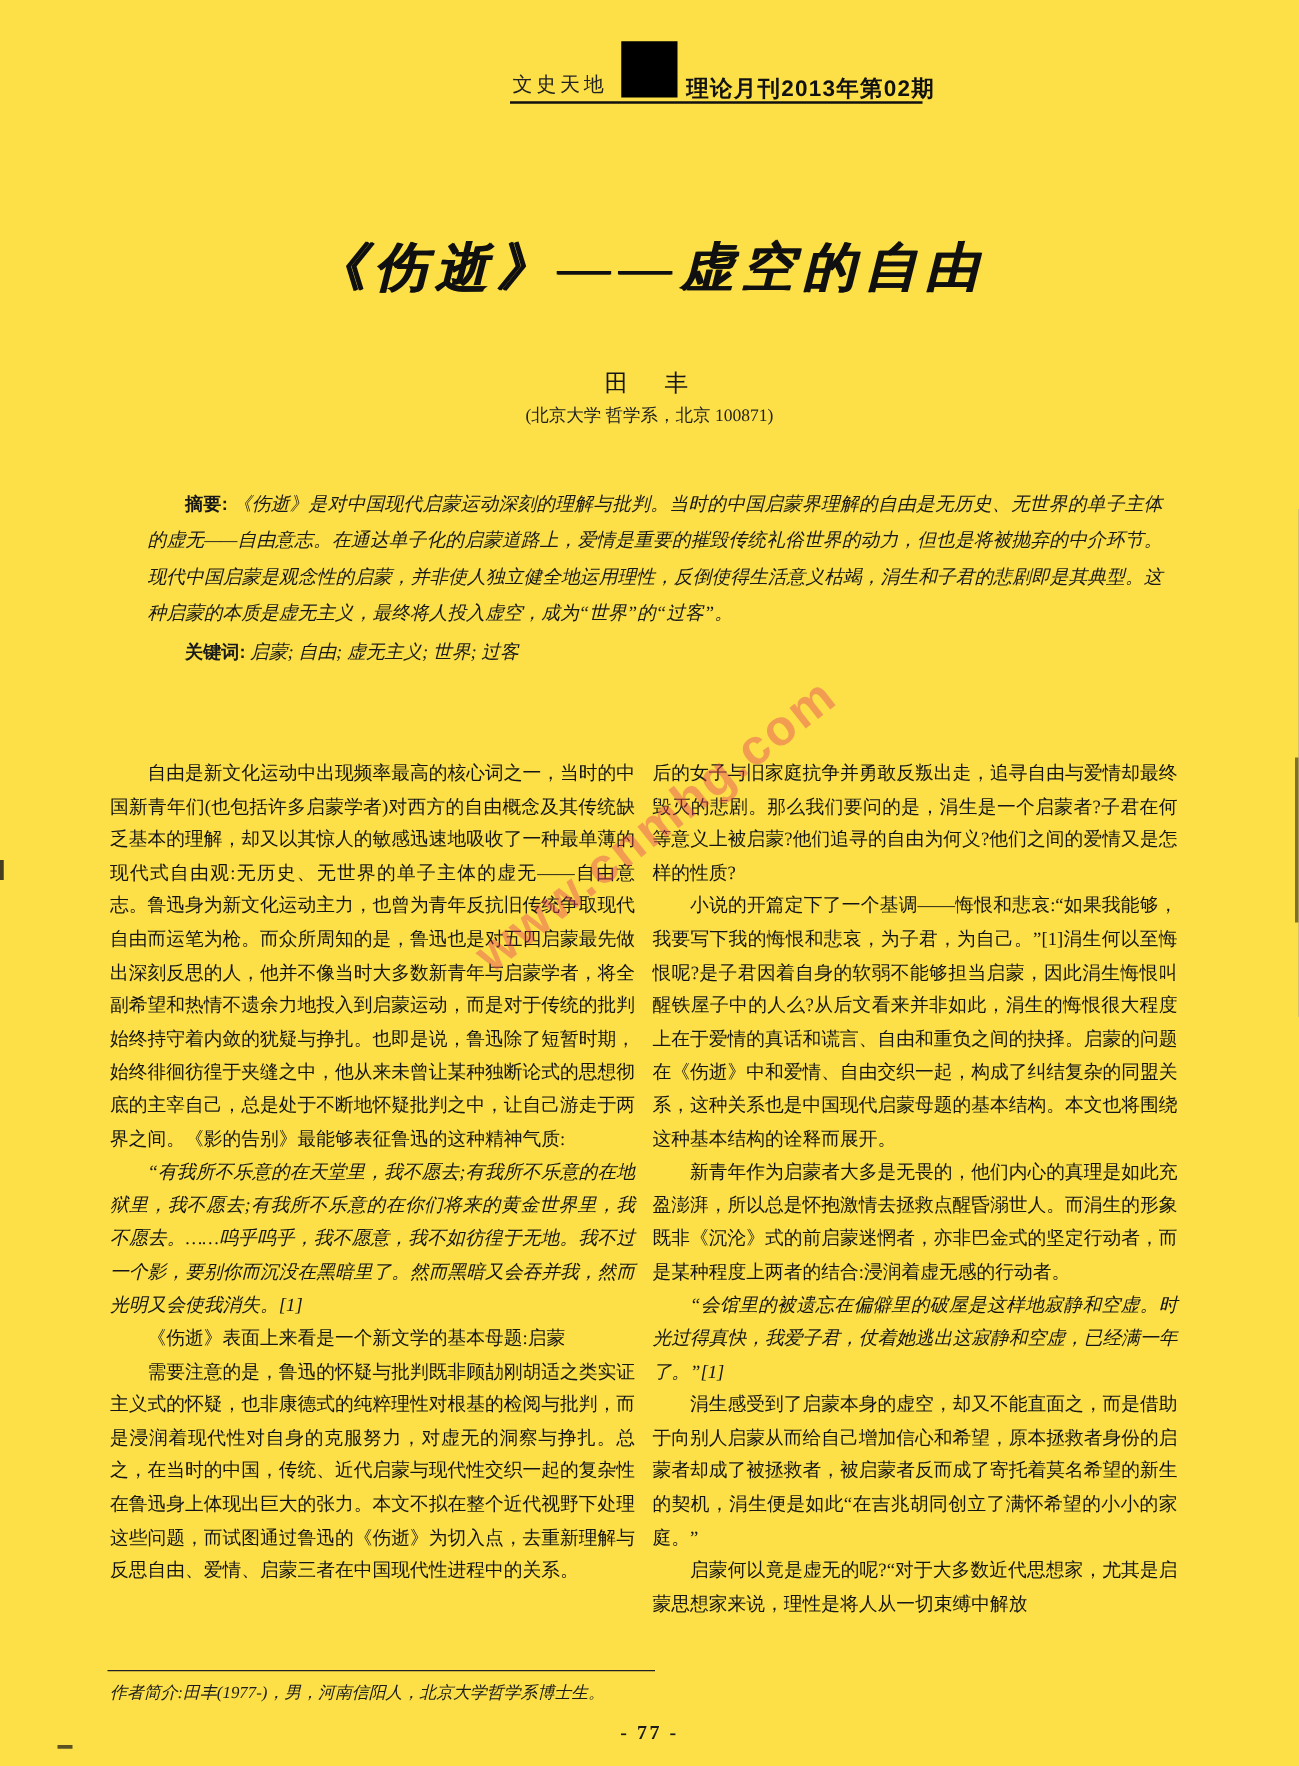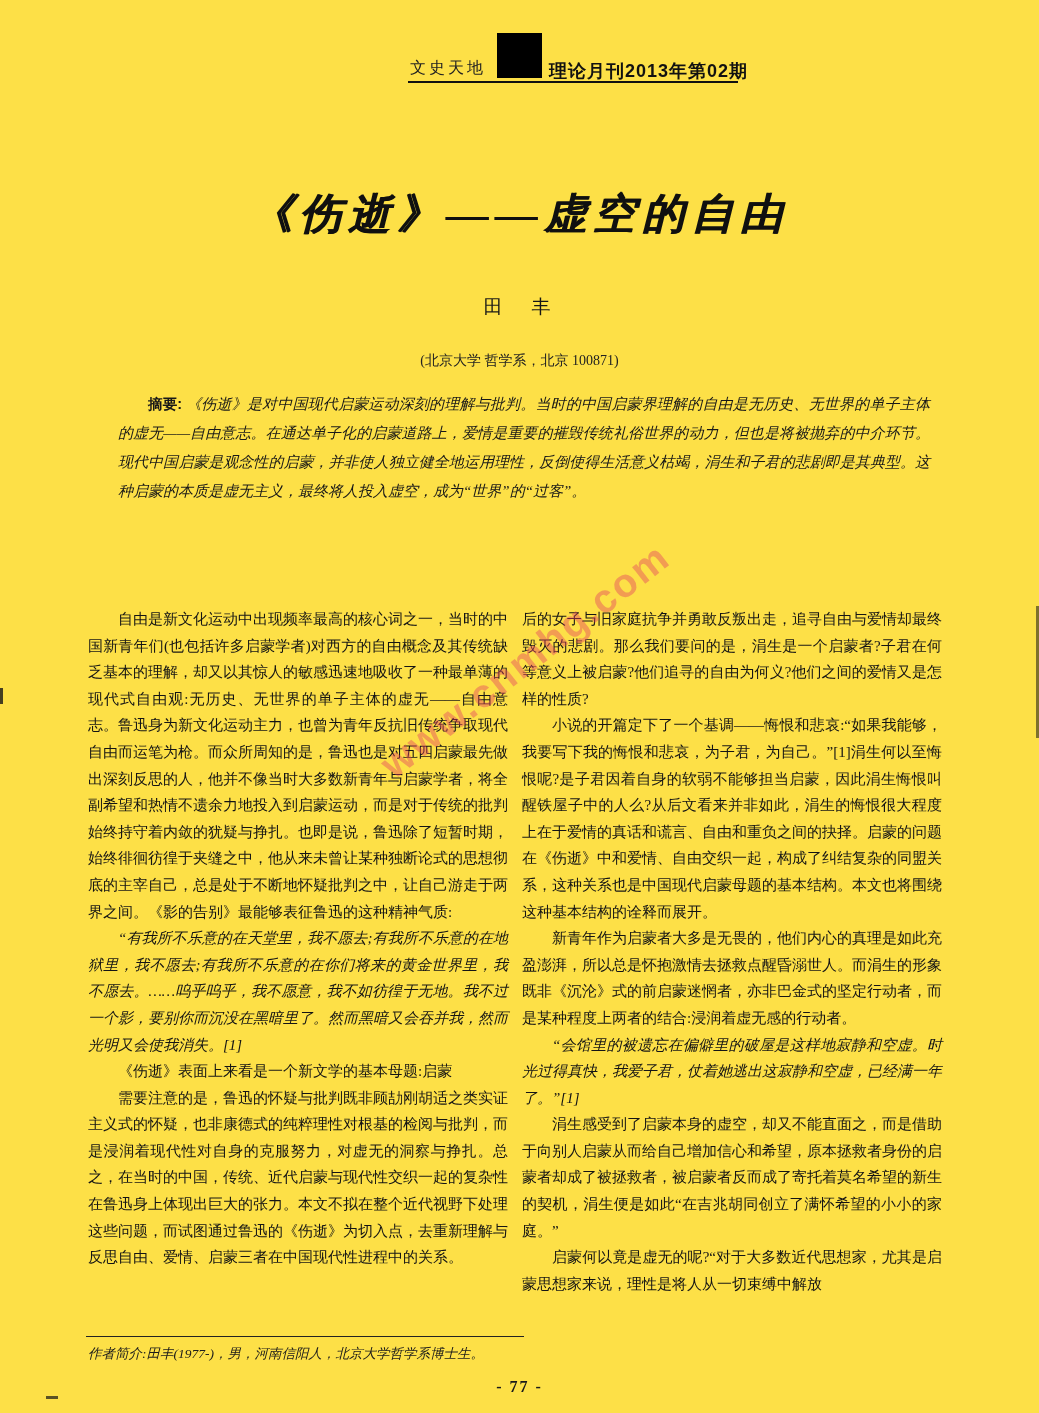--- a/index.html
+++ b/index.html
@@ -38,21 +38,21 @@
     font-size:42px;font-weight:bold;font-style:italic;
     letter-spacing:7px;color:#101010;
     text-shadow:1px 0 0 #101010;
   }
   .author{
     position:absolute;left:0;top:294px;width:100%;
     text-align:center;font-size:19px;letter-spacing:5px;color:#161616;
   }
   .affiliation{
     position:absolute;left:0;top:324px;width:100%;
-    text-align:center;font-size:14px;color:#222;margin-top:28px;
+    text-align:center;font-size:14px;color:#222;
   }
   
   .front{
     position:absolute;left:118px;top:390px;width:812px;
   }
   .abstract-p{
     margin:0;text-indent:2em;text-align:justify;
     font-size:15px;line-height:29px;font-style:italic;color:#181818;
   }
   .front .lbl{
@@ -123,20 +123,24 @@
 
   <div class="title">《伤逝》——虚空的自由</div>
   <div class="author">田　丰</div>
   <div class="affiliation">(北京大学 哲学系，北京 100871)</div>
 
   <div class="front">
     <p class="abstract-p">
       <span class="lbl">摘要:</span>
       <span>《伤逝》是对中国现代启蒙运动深刻的理解与批判。当时的中国启蒙界理解的自由是无历史、无世界的单子主体的虚无——自由意志。在通达单子化的启蒙道路上，爱情是重要的摧毁传统礼俗世界的动力，但也是将被抛弃的中介环节。现代中国启蒙是观念性的启蒙，并非使人独立健全地运用理性，反倒使得生活意义枯竭，涓生和子君的悲剧即是其典型。这种启蒙的本质是虚无主义，最终将人投入虚空，成为“世界”的“过客”。</span>
     </p>
+    <p class="keywords-p">
+      <span class="lbl">关键词:</span>
+      <span>启蒙; 自由; 虚无主义; 世界; 过客</span>
+    </p>
   </div>
 
   <div class="body-columns">
     <div class="col">
       <p class="para">自由是新文化运动中出现频率最高的核心词之一，当时的中国新青年们(也包括许多启蒙学者)对西方的自由概念及其传统缺乏基本的理解，却又以其惊人的敏感迅速地吸收了一种最单薄的现代式自由观:无历史、无世界的单子主体的虚无——自由意志。鲁迅身为新文化运动主力，也曾为青年反抗旧传统争取现代自由而运笔为枪。而众所周知的是，鲁迅也是对五四启蒙最先做出深刻反思的人，他并不像当时大多数新青年与启蒙学者，将全副希望和热情不遗余力地投入到启蒙运动，而是对于传统的批判始终持守着内敛的犹疑与挣扎。也即是说，鲁迅除了短暂时期，始终徘徊彷徨于夹缝之中，他从来未曾让某种独断论式的思想彻底的主宰自己，总是处于不断地怀疑批判之中，让自己游走于两界之间。《影的告别》最能够表征鲁迅的这种精神气质:</p>
       <p class="para quote">“有我所不乐意的在天堂里，我不愿去;有我所不乐意的在地狱里，我不愿去;有我所不乐意的在你们将来的黄金世界里，我不愿去。……呜乎呜乎，我不愿意，我不如彷徨于无地。我不过一个影，要别你而沉没在黑暗里了。然而黑暗又会吞并我，然而光明又会使我消失。[1]</p>
       <p class="para">《伤逝》表面上来看是一个新文学的基本母题:启蒙</p>
       <p class="para">需要注意的是，鲁迅的怀疑与批判既非顾劼刚胡适之类实证主义式的怀疑，也非康德式的纯粹理性对根基的检阅与批判，而是浸润着现代性对自身的克服努力，对虚无的洞察与挣扎。总之，在当时的中国，传统、近代启蒙与现代性交织一起的复杂性在鲁迅身上体现出巨大的张力。本文不拟在整个近代视野下处理这些问题，而试图通过鲁迅的《伤逝》为切入点，去重新理解与反思自由、爱情、启蒙三者在中国现代性进程中的关系。</p>
     </div>
     <div class="col">

